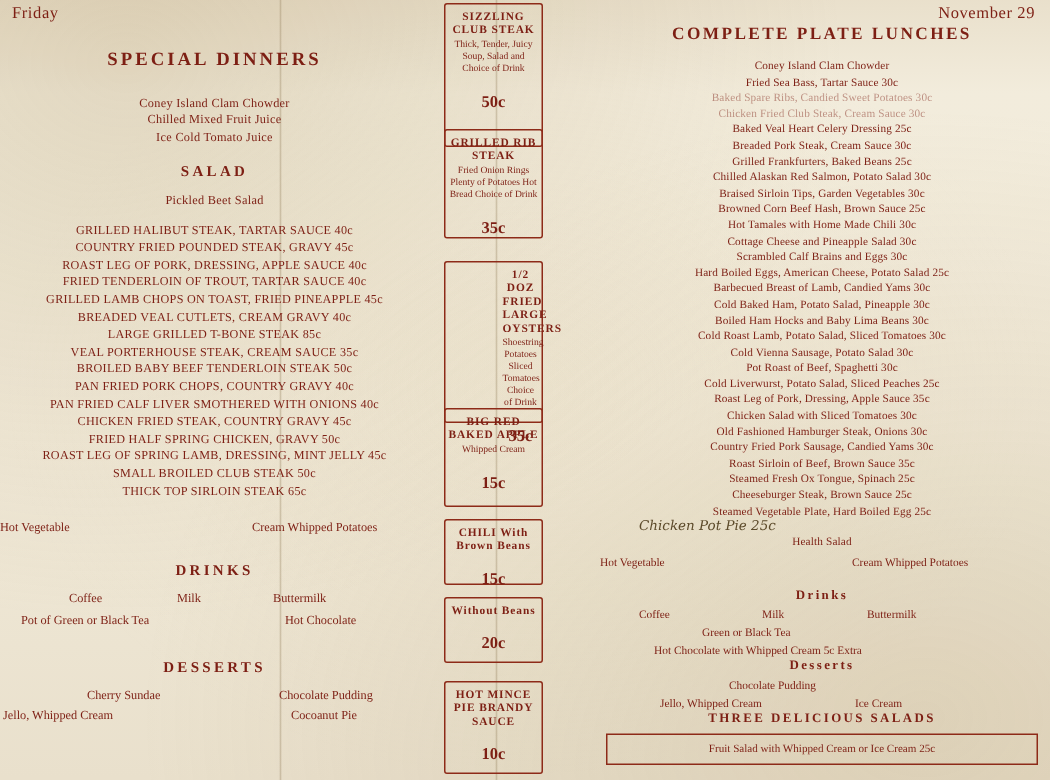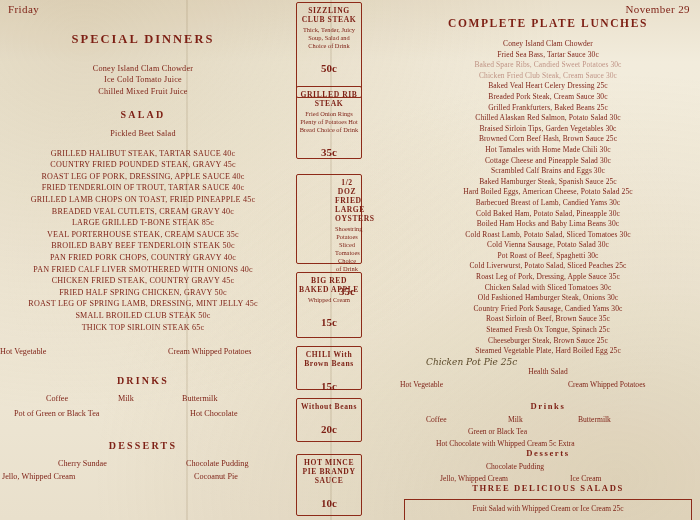--- a/index.html
+++ b/index.html
@@ -165,21 +165,21 @@
     line-height: 8px;
     margin-top: 2px;
   }
   .box .b-price {
     font-size: 11px;
     font-weight: bold;
     margin-top: 12px;
   }
   .box.b1 { top: 0; height: 96px; }
   .box.b2 { top: 84px; height: 73px; }
-  .box.b3 { top: 172px; height: 90px; padding-left: 38px; }
+  .box.b3 { top: 172px; height: 108px; padding-left: 38px; }
   .box.b4 { top: 270px; height: 66px; }
   .box.b5 { top: 344px; height: 44px; }
   .box.b6 { top: 396px; height: 44px; }
   .box.b7 { top: 452px; height: 62px; }
 
   
   .col-plates {
     position: absolute;
     left: 400px;
     top: 12px;
@@ -263,22 +263,22 @@
   <div class="fold f2"></div>
 
   <div class="date-left">Friday</div>
   <div class="date-right">November 29</div>
 
   <div class="col-specials">
     <h1>SPECIAL DINNERS</h1>
 
     <div>
       <div class="sp-line">Coney Island Clam Chowder</div>
+      <div class="sp-line">Chilled Mixed Fruit Juice</div>
       <div class="sp-line">Ice Cold Tomato Juice</div>
-      <div class="sp-line">Chilled Mixed Fruit Juice</div>
     </div>
 
     <div class="sp-head">SALAD</div>
     <div class="sp-line">Pickled Beet Salad</div>
 
     <div class="entrees">
       <div class="sp-line">GRILLED HALIBUT STEAK, TARTAR SAUCE 40c</div>
       <div class="sp-line">COUNTRY FRIED POUNDED STEAK, GRAVY 45c</div>
       <div class="sp-line">ROAST LEG OF PORK, DRESSING, APPLE SAUCE 40c</div>
       <div class="sp-line">FRIED TENDERLOIN OF TROUT, TARTAR SAUCE 40c</div>
@@ -368,21 +368,20 @@
       <div class="pl-line pl-faint">Chicken Fried Club Steak, Cream Sauce 30c</div>
       <div class="pl-line">Baked Veal Heart Celery Dressing 25c</div>
       <div class="pl-line">Breaded Pork Steak, Cream Sauce 30c</div>
       <div class="pl-line">Grilled Frankfurters, Baked Beans 25c</div>
       <div class="pl-line">Chilled Alaskan Red Salmon, Potato Salad 30c</div>
       <div class="pl-line">Braised Sirloin Tips, Garden Vegetables 30c</div>
       <div class="pl-line">Browned Corn Beef Hash, Brown Sauce 25c</div>
       <div class="pl-line">Hot Tamales with Home Made Chili 30c</div>
       <div class="pl-line">Cottage Cheese and Pineapple Salad 30c</div>
       <div class="pl-line">Scrambled Calf Brains and Eggs 30c</div>
-      <div class="pl-line">Baked Hamburger Steak, Spanish Sauce 25c</div>
       <div class="pl-line">Hard Boiled Eggs, American Cheese, Potato Salad 25c</div>
       <div class="pl-line">Barbecued Breast of Lamb, Candied Yams 30c</div>
       <div class="pl-line">Cold Baked Ham, Potato Salad, Pineapple 30c</div>
       <div class="pl-line">Boiled Ham Hocks and Baby Lima Beans 30c</div>
       <div class="pl-line">Cold Roast Lamb, Potato Salad, Sliced Tomatoes 30c</div>
       <div class="pl-line">Cold Vienna Sausage, Potato Salad 30c</div>
       <div class="pl-line">Pot Roast of Beef, Spaghetti 30c</div>
       <div class="pl-line">Cold Liverwurst, Potato Salad, Sliced Peaches 25c</div>
       <div class="pl-line">Roast Leg of Pork, Dressing, Apple Sauce 35c</div>
       <div class="pl-line">Chicken Salad with Sliced Tomatoes 30c</div>

